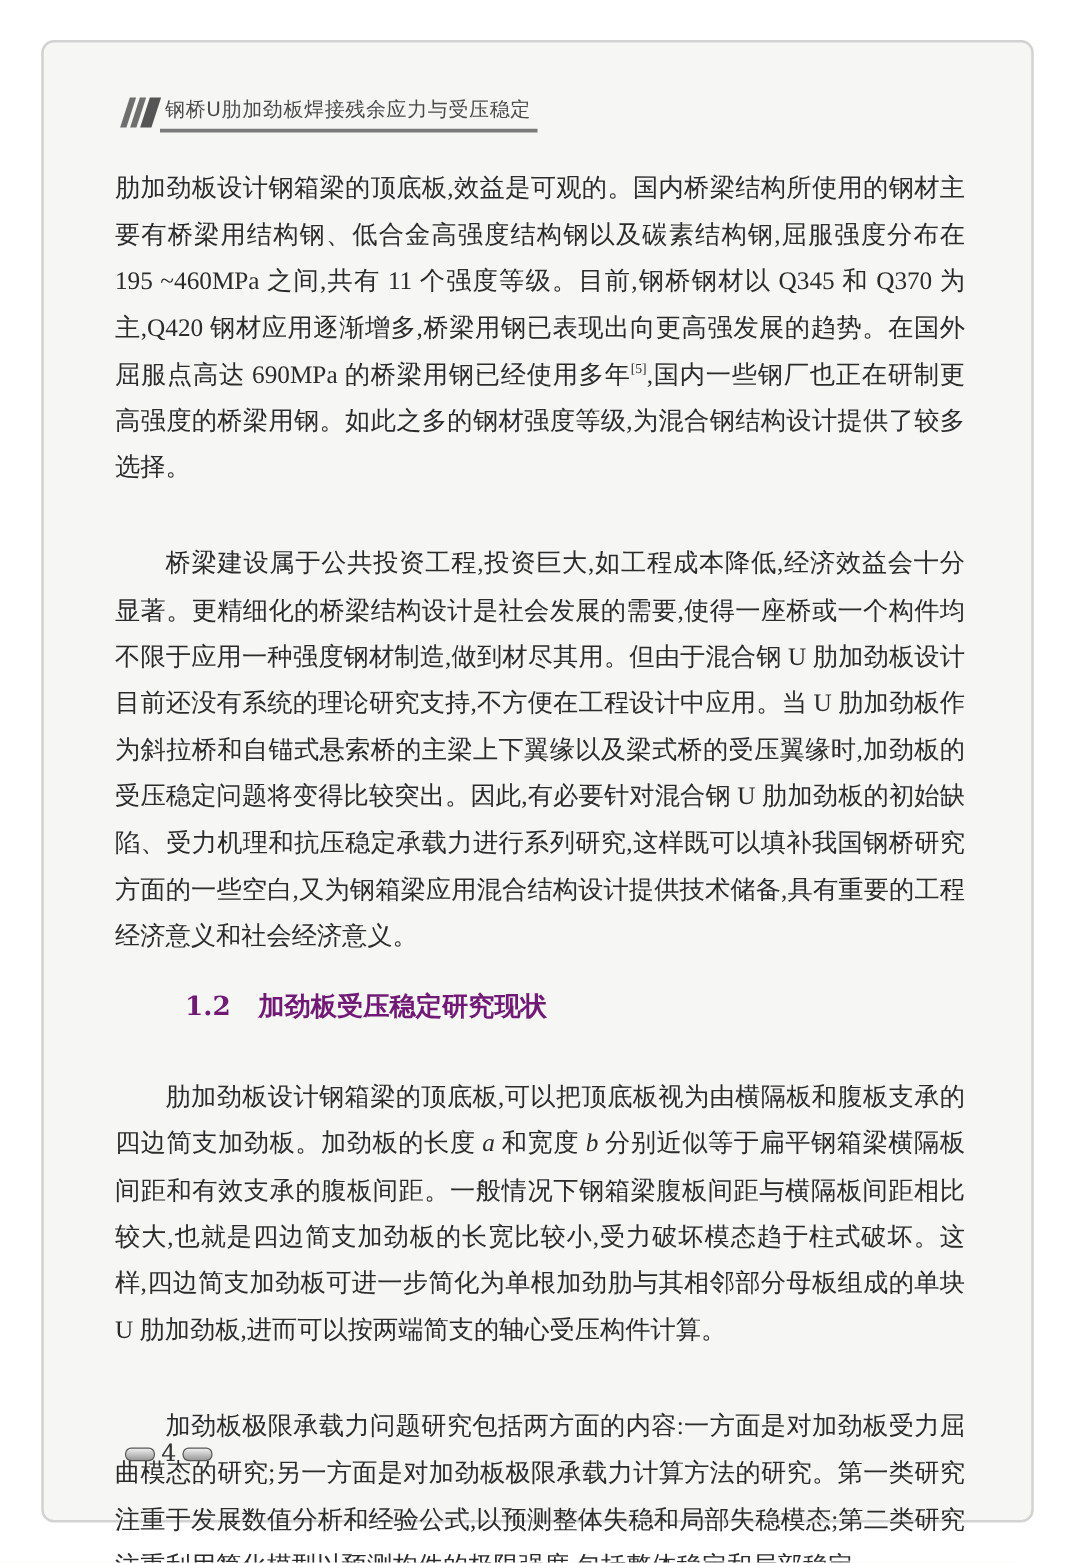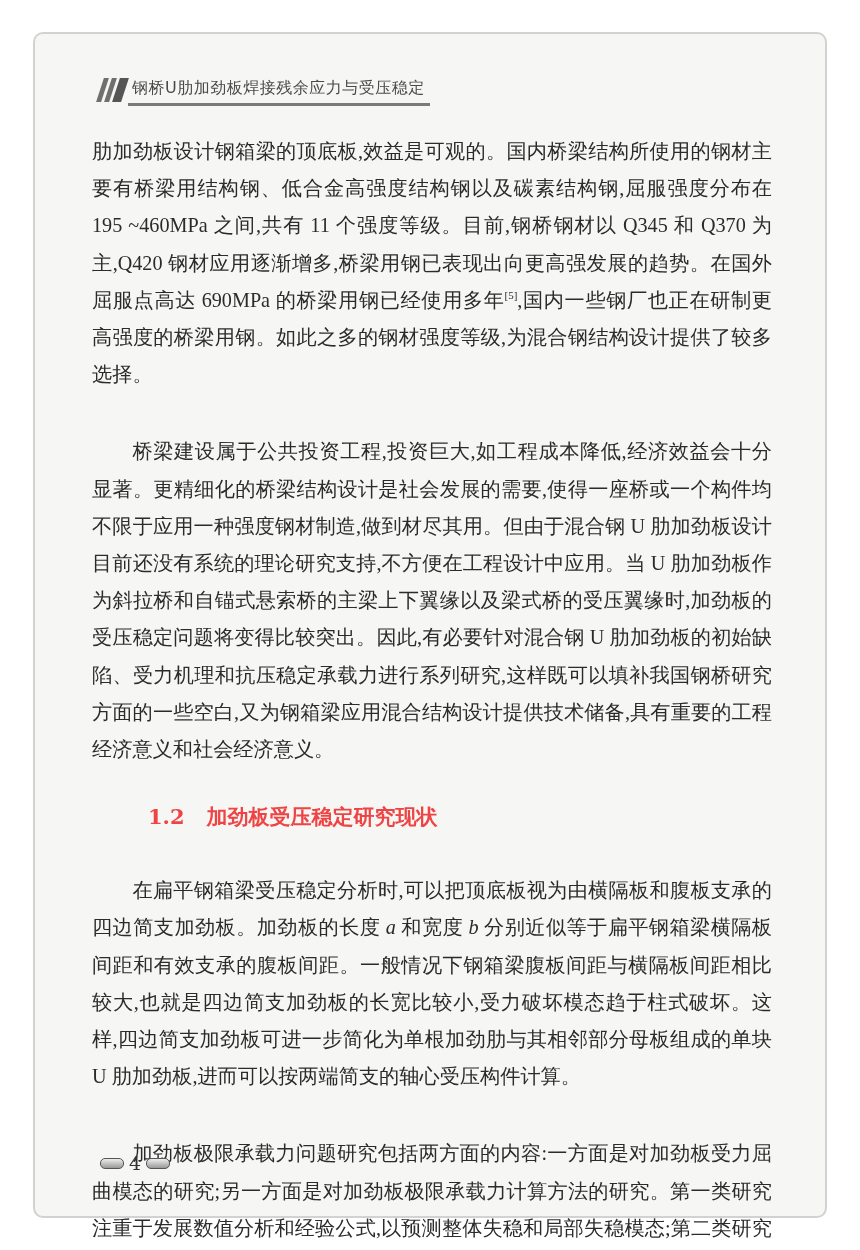--- a/index.html
+++ b/index.html
@@ -46,23 +46,23 @@
       width: 680px;
       color: #2b2b2b;
       font-size: 20.2px;
       line-height: 37.2px;
       text-align: justify;
     }
     .para { margin: 0; text-indent: 0; font-family: Liberation Serif, serif; }
     .para.indent { text-indent: 2em; margin-top: 40px; }
     sup { font-size: 11px; line-height: 0; vertical-align: 8px; }
     .section-heading {
-      margin: 34px 0 20px 56px;
+      margin: 22px 0 20px 56px;
       font-family: "DejaVu Sans", "Liberation Sans", sans-serif;
-      font-size: 21px; font-weight: bold; color: #ef4444;
+      font-size: 21px; font-weight: bold; color: #701a75;
       line-height: 30px;
     }
     .section-heading .num { margin-right: 22px; font-family: "DejaVu Serif", serif; }
     em.var { font-style: italic; }
     .folio {
       position: absolute; left: 100px; top: 1152px;
       display: flex; align-items: center;
       font-size: 19px; color: #333;
     }
     .pill {
@@ -90,21 +90,21 @@
 <div class="body-text">
   <p class="para"><span>肋加劲板设计钢箱梁的顶底板,效益是可观的。国内桥梁结构所使用的钢材主要有桥梁用结构钢、低合金高强度结构钢以及碳素结构钢,屈服强度分布在195 ~460MPa 之间,共有 11 个强度等级。目前,钢桥钢材以 Q345 和 Q370 为主,Q420 钢材应用逐渐增多,桥梁用钢已表现出向更高强发展的趋势。在国外屈服点高达 690MPa 的桥梁用钢已经使用多年</span><sup>[5]</sup><span>,国内一些钢厂也正在研制更高强度的桥梁用钢。如此之多的钢材强度等级,为混合钢结构设计提供了较多选择。</span></p>
 
   <p class="para indent">桥梁建设属于公共投资工程,投资巨大,如工程成本降低,经济效益会十分显著。更精细化的桥梁结构设计是社会发展的需要,使得一座桥或一个构件均不限于应用一种强度钢材制造,做到材尽其用。但由于混合钢 U 肋加劲板设计目前还没有系统的理论研究支持,不方便在工程设计中应用。当 U 肋加劲板作为斜拉桥和自锚式悬索桥的主梁上下翼缘以及梁式桥的受压翼缘时,加劲板的受压稳定问题将变得比较突出。因此,有必要针对混合钢 U 肋加劲板的初始缺陷、受力机理和抗压稳定承载力进行系列研究,这样既可以填补我国钢桥研究方面的一些空白,又为钢箱梁应用混合结构设计提供技术储备,具有重要的工程经济意义和社会经济意义。</p>
 
   <div class="section-heading">
     <span class="num">1.2</span><span>加劲板受压稳定研究现状</span>
   </div>
 
 
-  <p class="para indent"><span>在扁平钢箱梁受压稳定分析时,可以把顶底板视为由横隔板和腹板支承的四边简支加劲板。加劲板的长度 </span><em class="var">a</em><span> 和宽度 </span><em class="var">b</em><span> 分别近似等于扁平钢箱梁横隔板间距和有效支承的腹板间距。一般情况下钢箱梁腹板间距与横隔板间距相比较大,也就是四边简支加劲板的长宽比较小,受力破坏模态趋于柱式破坏。这样,四边简支加劲板可进一步简化为单根加劲肋与其相邻部分母板组成的单块 U 肋加劲板,进而可以按两端简支的轴心受压构件计算。</span></p>
+  <p class="para indent"><span>肋加劲板设计钢箱梁的顶底板,可以把顶底板视为由横隔板和腹板支承的四边简支加劲板。加劲板的长度 </span><em class="var">a</em><span> 和宽度 </span><em class="var">b</em><span> 分别近似等于扁平钢箱梁横隔板间距和有效支承的腹板间距。一般情况下钢箱梁腹板间距与横隔板间距相比较大,也就是四边简支加劲板的长宽比较小,受力破坏模态趋于柱式破坏。这样,四边简支加劲板可进一步简化为单根加劲肋与其相邻部分母板组成的单块 U 肋加劲板,进而可以按两端简支的轴心受压构件计算。</span></p>
 
   <p class="para indent"><span>加劲板极限承载力问题研究包括两方面的内容:一方面是对加劲板受力屈曲模态的研究;另一方面是对加劲板极限承载力计算方法的研究。第一类研究注重于发展数值分析和经验公式,以预测整体失稳和局部失稳模态;第二类研究注重利用简化模型以预测构件的极限强度,包括整体稳定和局部稳定</span></p>
 </div>
 
 <div class="folio">
   <span class="pill"></span>
   <span class="num">4</span>
   <span class="pill"></span>
 </div>
 

